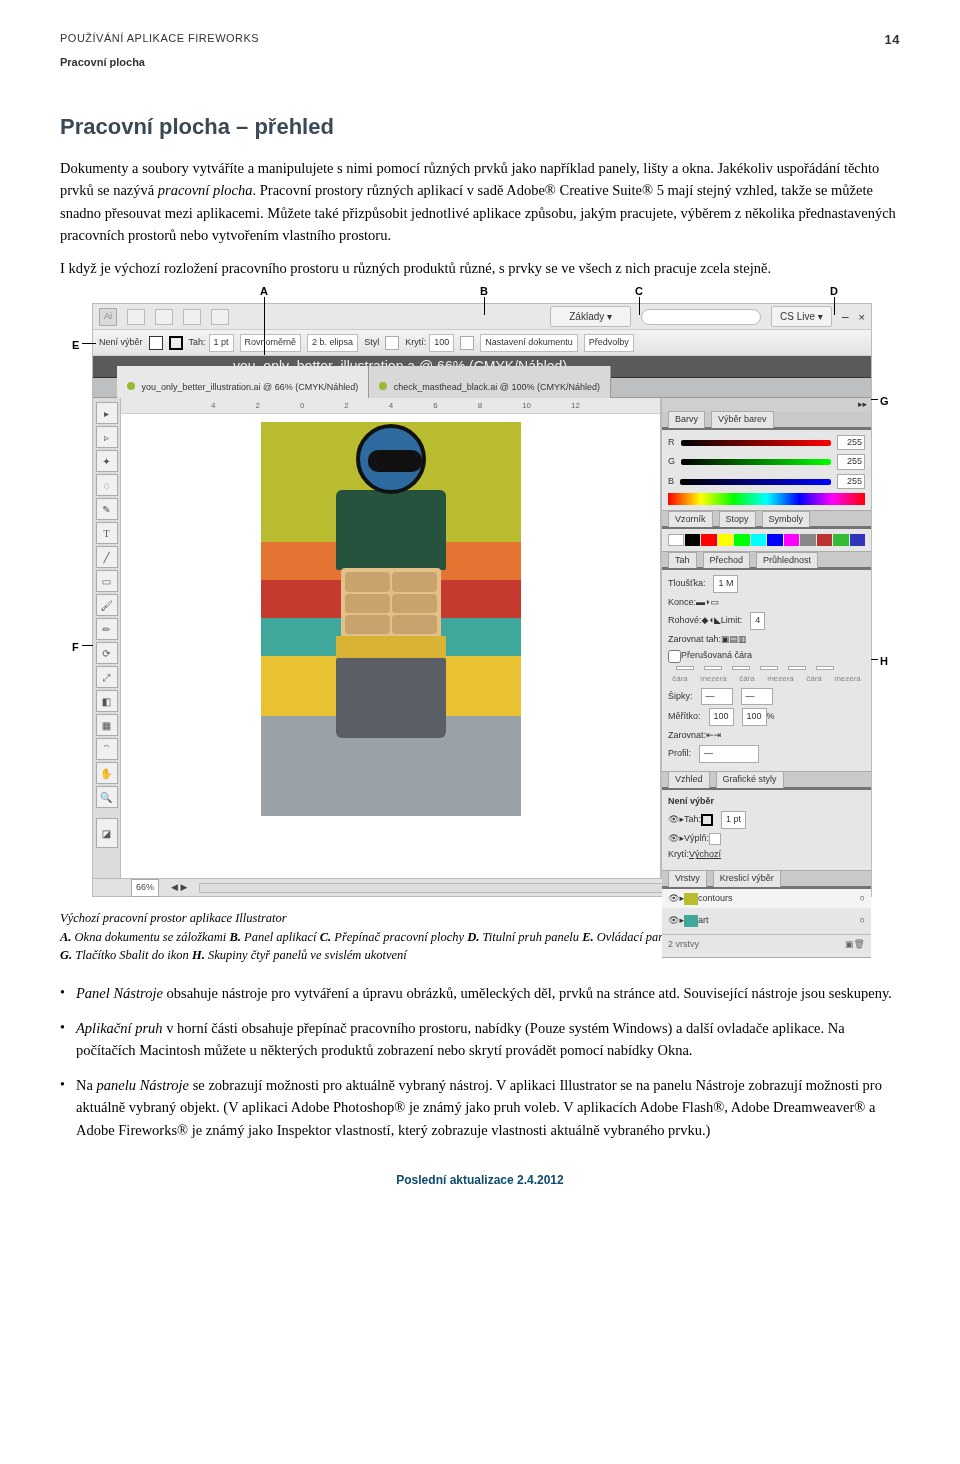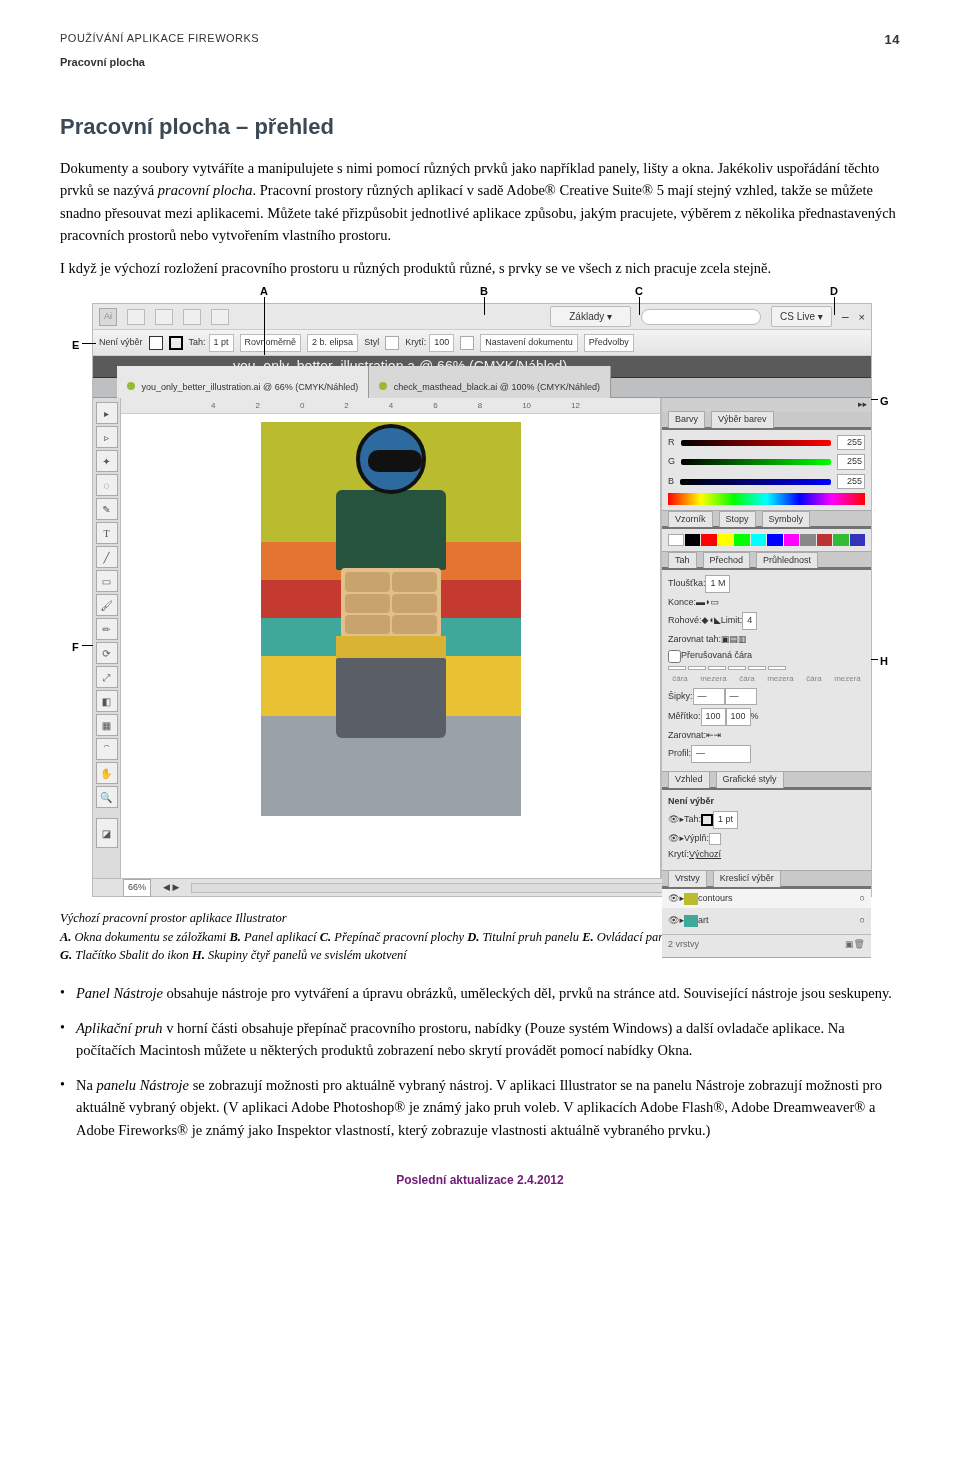--- a/index.html
+++ b/index.html
@@ -175,21 +175,21 @@
     display: flex; align-items: center; padding: 0 6px; gap: 6px; }
   .panel-titlebar .ptab { padding: 1px 6px; background: #e6e6e6; border: 1px solid #aaa; border-bottom: none; }
   .panel-body { padding: 5px 6px; }
   .slider-row { display: flex; align-items: center; gap: 6px; margin-bottom: 4px; }
   .slider { flex: 1; height: 6px; background: linear-gradient(to right,#000,#f00); border-radius: 2px; }
   .slider.r { background: linear-gradient(to right,#000,#f00); }
   .slider.g { background: linear-gradient(to right,#000,#0f0); }
   .slider.b { background: linear-gradient(to right,#000,#00f); }
   .sval { width: 28px; background: #fff; border: 1px solid #aaa; text-align: right; padding-right: 2px; }
   .mini-row { display: flex; align-items: center; gap: 0; margin-bottom: 3px; }
-  .mini-box { background: #fff; border: 1px solid #aaa; padding: 1px 4px; }
+  .mini-box { background: #fff; border: 1px solid #aaa; padding: 1px 4px; margin-left: 8px; }
   .ss-status {
     height: 18px; background: #e2e2e2; border-top: 1px solid #bbb;
     font-family: Arial,sans-serif; font-size: 9px; color: #444;
     display: flex; align-items: center; padding-left: 30px; gap: 12px;
   }
   .callout {
     position: absolute;
     font-family: Arial, Helvetica, sans-serif;
     font-size: 11px;
     font-weight: bold;
@@ -200,21 +200,21 @@
   .cap-legend { font-style: italic; font-family: Georgia, serif; font-size: 12.5px; line-height: 1.45; }
   .cap-legend b { font-weight: bold; font-style: italic; }
   ul.bullets { list-style: none; margin-top: 18px; }
   ul.bullets li { position: relative; padding-left: 16px; font-size: 14.5px; line-height: 1.55; margin-bottom: 12px; font-family: Georgia, serif; }
   ul.bullets li::before { content: "•"; position: absolute; left: 0; top: 0; font-size: 14px; }
   .footer-date {
     text-align: center;
     font-family: Arial, Helvetica, sans-serif;
     font-size: 12px;
     font-weight: bold;
-    color: #701a75;
+    color: #0c4a6e;
     margin-top: 30px;
   }
 </style>
 </head>
 <body>
 
 <div class="header-line">
   <span class="header-title">POUŽÍVÁNÍ APLIKACE FIREWORKS</span>
   <span class="page-no">14</span>
 </div>

